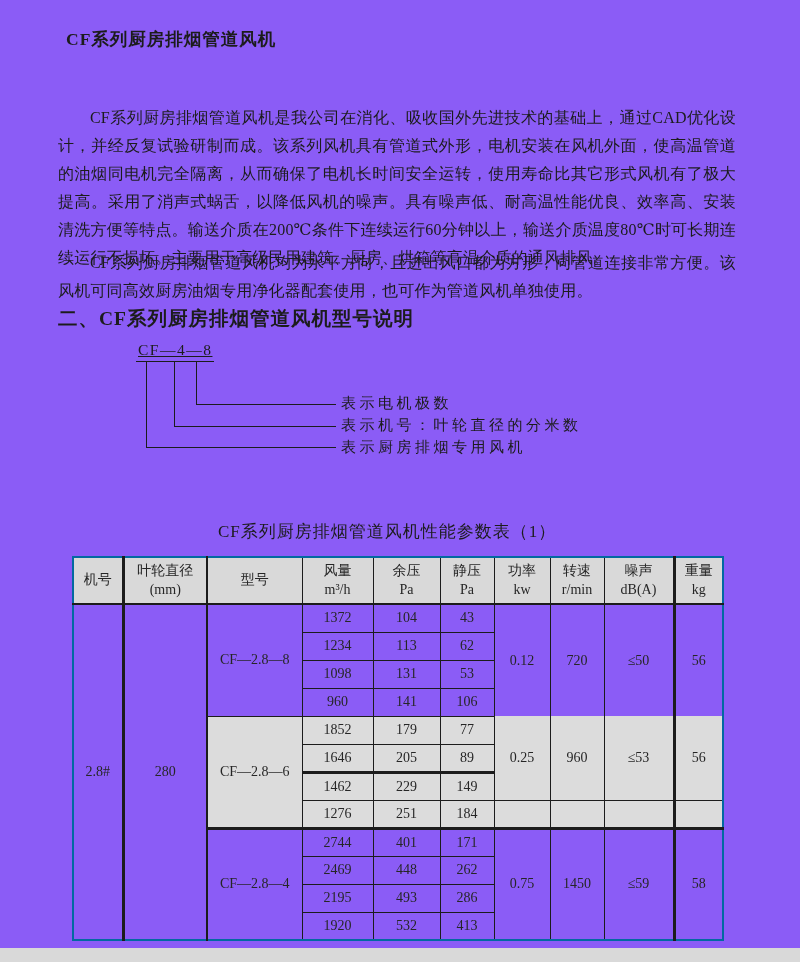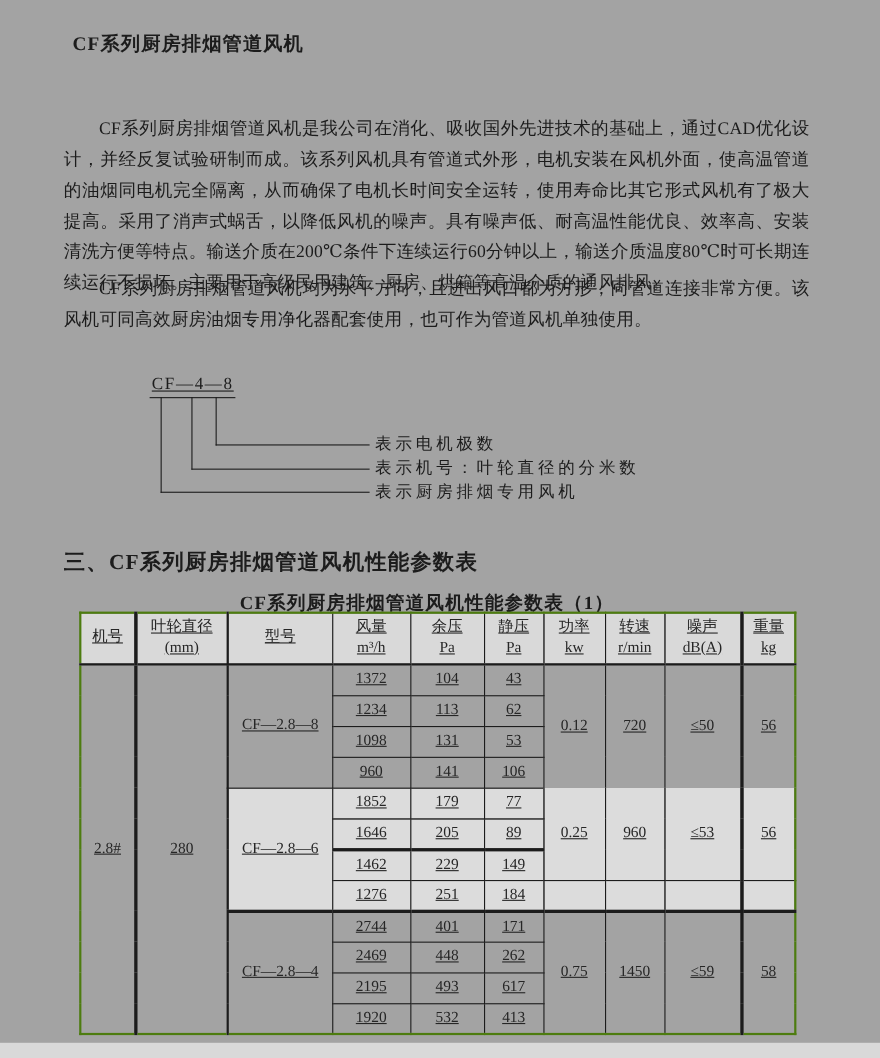--- a/index.html
+++ b/index.html
@@ -1,17 +1,17 @@
 <!DOCTYPE html>
 <html><head>
 <meta charset="utf-8">
 <style>
   html,body{margin:0;padding:0;background:#f2f2f2;}
   #page{
-    position:relative;width:800px;height:962px;background:#a3a3a3;
+    position:relative;width:800px;height:962px;background:#8b5cf6;
     font-family:"Liberation Serif","DejaVu Serif",serif;color:#1c1c1c;
     overflow:hidden;margin:0 auto;
   }
   .abs{position:absolute;}
   .doc-title{left:66px;top:27px;font-size:17.5px;font-weight:bold;letter-spacing:1px;}
   .sec-heading{font-size:19.5px;font-weight:bold;letter-spacing:1px;}
   .h1{left:58px;top:55px;}
   .h2{left:58px;top:305px;}
   .h3{left:58px;top:497px;}
   .para{
@@ -25,32 +25,32 @@
     border-bottom:1.5px solid #1c1c1c;padding:0 2px 2px 2px;text-decoration:underline;
   }
   .connector{border-left:1.5px solid #1c1c1c;border-bottom:1.5px solid #1c1c1c;}
   .c-cf{left:146px;top:361px;width:189px;height:86px;}
   .c-4{left:174px;top:361px;width:161px;height:65px;}
   .c-8{left:196px;top:361px;width:139px;height:43px;}
   .diag-label{left:341px;font-size:15px;letter-spacing:3.5px;white-space:nowrap;}
   .dl-1{top:394px;}
   .dl-2{top:416px;}
   .dl-3{top:438px;}
-  .table-title{left:218px;top:537px;font-size:17px;font-weight:bold;letter-spacing:1px;}
+  .table-title{left:218px;top:520px;font-size:17px;font-weight:normal;letter-spacing:1px;}
 
   .perf-table{
     position:absolute;left:72px;top:556px;width:650px;
     border-collapse:collapse;table-layout:fixed;
     font-size:14px;color:#262626;
   }
   .perf-table th,.perf-table td{
     border:1px solid #1c1c1c;text-align:center;vertical-align:middle;
     padding:0;font-weight:normal;overflow:hidden;
   }
-  .perf-table{border:2px solid #4d7c0f;text-decoration:underline;}
+  .perf-table{border:2px solid #0369a1;}
   tr.hdr{height:47px;}
   tr.r{height:28px;}
   tr.hdr th{background:#d9d9d9;border-bottom-width:2px;line-height:1.3;}
   .hline{display:block;}
   .br3{border-right-width:3px !important;}
   .br2{border-right-width:2px !important;}
   .shaded{background:#dcdcdc;}
   .nb{border-bottom-width:0 !important;}
   .nt{border-top-width:0 !important;}
   .bb3{border-bottom-width:3px !important;}
@@ -60,30 +60,30 @@
 </head>
 <body>
 
 <div id="page">
 
   <div class="abs doc-title">CF系列厨房排烟管道风机</div>
 
   <div class="abs para p1">CF系列厨房排烟管道风机是我公司在消化、吸收国外先进技术的基础上，通过CAD优化设计，并经反复试验研制而成。该系列风机具有管道式外形，电机安装在风机外面，使高温管道的油烟同电机完全隔离，从而确保了电机长时间安全运转，使用寿命比其它形式风机有了极大提高。采用了消声式蜗舌，以降低风机的噪声。具有噪声低、耐高温性能优良、效率高、安装清洗方便等特点。输送介质在200℃条件下连续运行60分钟以上，输送介质温度80℃时可长期连续运行不损坏。主要用于高级民用建筑、厨房、烘箱等高温介质的通风排风。</div>
   <div class="abs para p2">CF系列厨房排烟管道风机均为水平方向，且进出风口都为方形，同管道连接非常方便。该风机可同高效厨房油烟专用净化器配套使用，也可作为管道风机单独使用。</div>
 
+  <div class="abs sec-heading h2">二、CF系列厨房排烟管道风机型号说明</div>
 
   <div class="abs model-code">CF—4—8</div>
   <div class="abs connector c-cf"></div>
   <div class="abs connector c-4"></div>
   <div class="abs connector c-8"></div>
   <div class="abs diag-label dl-1">表示电机极数</div>
   <div class="abs diag-label dl-2">表示机号：叶轮直径的分米数</div>
   <div class="abs diag-label dl-3">表示厨房排烟专用风机</div>
 
-  <div class="abs sec-heading h3">三、CF系列厨房排烟管道风机性能参数表</div>
   <div class="abs table-title">CF系列厨房排烟管道风机性能参数表（1）</div>
 
   <table class="perf-table">
     <colgroup>
       <col style="width:50px">
         <col style="width:84px">
         <col style="width:95px">
       <col style="width:71px">
         <col style="width:67px">
         <col style="width:54px">
@@ -205,21 +205,21 @@
       <td rowspan="4" class="bt3">58</td>
     </tr>
     <tr class="r">
       <td>2469</td>
       <td>448</td>
       <td>262</td>
     </tr>
     <tr class="r">
       <td>2195</td>
       <td>493</td>
-      <td>617</td>
+      <td>286</td>
     </tr>
     <tr class="r">
       <td>1920</td>
       <td>532</td>
       <td>413</td>
     </tr>
   </tbody>
     </table>
 
   <div class="abs bottom-edge"></div>

